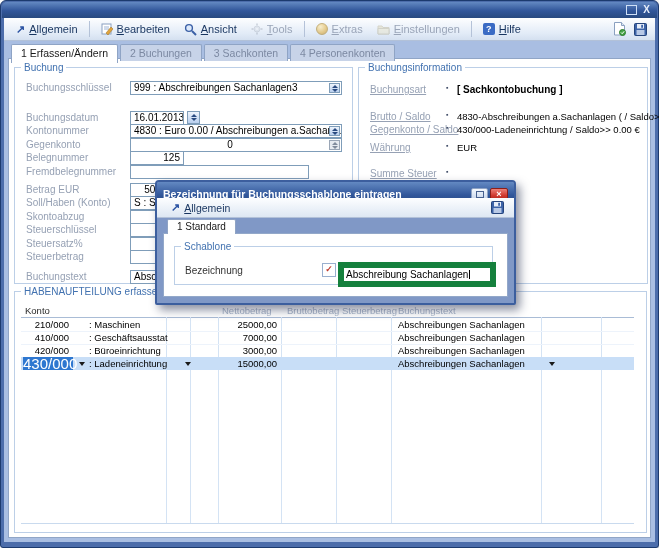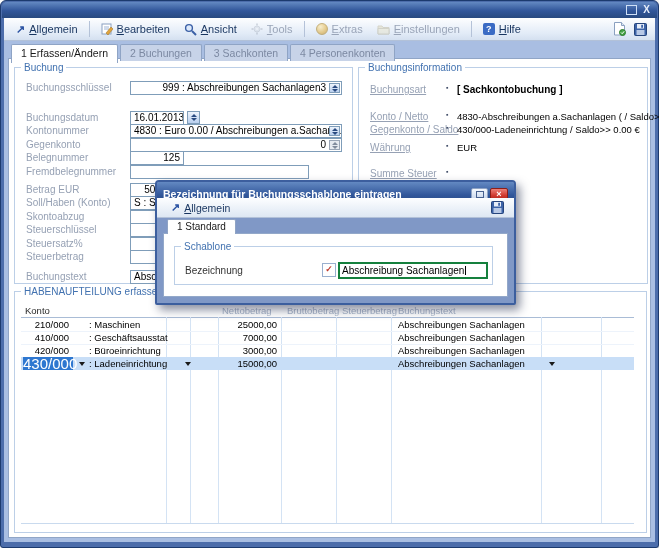--- a/index.html
+++ b/index.html
@@ -30,21 +30,21 @@
   .content{position:absolute;left:4px;right:4px;top:17px;bottom:4px;background:#fff;border:1px solid #90a5c6;}
   fieldset{position:absolute;margin:0;padding:0;border:1px solid #bccfe7;}
   legend{font-size:10px;color:#4272b0;padding:0 3px;margin-left:6px;}
   
   .frow{position:absolute;left:11px;right:6px;height:14px;}
   .flabel{position:absolute;left:0;top:1px;font-size:10px;color:#96a1b4;white-space:nowrap;}
   .box{position:absolute;top:0;height:12px;border:1px solid #7f9db9;background:#fff;}
   .val{display:block;font-size:10px;line-height:12px;padding:0 3px;white-space:nowrap;overflow:hidden;color:#000;}
   .ta-r{text-align:right;}
   .ta-c{text-align:center;}
-  .pad-spin{padding-right:15px;text-align:right;}
+  .pad-spin{padding-right:15px;}
   .spin{position:absolute;right:1px;top:1px;width:11px;height:10px;background:linear-gradient(#eef4fc,#b9cfee);border:1px solid #7f9db9;display:flex;flex-direction:column;align-items:center;justify-content:center;gap:1px;box-sizing:border-box;}
   .spin .up{width:0;height:0;border-left:3px solid transparent;border-right:3px solid transparent;border-bottom:3px solid #2a4a80;}
   .spin .dn{width:0;height:0;border-left:3px solid transparent;border-right:3px solid transparent;border-top:3px solid #2a4a80;}
   .spin.gray{background:#e6eaf0;border-color:#9aa6b6;}
   .spin.gray .up{border-bottom-color:#808b9c;}
   .spin.gray .dn{border-top-color:#808b9c;}
   .spin.sa{position:absolute;right:auto;width:13px;height:13px;top:0;}
   
   .irow{position:absolute;left:11px;right:4px;height:13px;}
   .ilabel{position:absolute;left:0;top:1px;font-size:10px;color:#96a1b4;white-space:nowrap;text-decoration:underline;}
@@ -73,21 +73,21 @@
   .m-min{width:15px;height:11px;background:linear-gradient(#f4f8fd,#c4d3ea);border:1px solid #8fa3c4;border-radius:2px;display:inline-flex;align-items:center;justify-content:center;}
   .m-min i{display:block;width:6px;height:5px;border:1px solid #46608f;}
   .m-close{width:16px;height:11px;background:linear-gradient(#ec8078,#d0392f 60%,#b02a21);border:1px solid #8c1f18;border-radius:2px;color:#fff;font-weight:bold;font-size:9px;line-height:10px;text-align:center;}
   .m-menu{position:absolute;left:0;right:0;top:16px;height:19px;background:linear-gradient(#fdfeff,#dde7f3);border-bottom:1px solid #b2c1d8;display:flex;align-items:center;font-size:10.5px;color:#17345f;padding:0 8px;}
   .m-body{position:absolute;left:0;right:0;top:35px;bottom:0;}
   .m-tab{position:absolute;left:10px;top:2px;padding:1px 9px 2px;background:#fff;border:1px solid #8fa3c4;border-bottom:none;border-radius:2px 2px 0 0;font-size:10px;color:#1a1a1a;z-index:2;}
   .m-panel{position:absolute;left:6px;right:6px;top:16px;bottom:6px;background:#fff;border:1px solid #93a8c9;}
   .m-fs{left:10px;right:14px;top:7px;height:42px;}
   .m-flabel{position:absolute;left:10px;top:13px;font-size:10px;color:#333;}
   .m-edit{position:absolute;left:147px;top:11px;width:12px;height:12px;background:#fff;border:1px solid #9ab0cf;color:#c0392b;font-weight:bold;font-size:9px;line-height:11px;text-align:center;}
-  .m-input{position:absolute;left:163px;top:10px;width:142px;height:13px;border:2px solid #15803d;background:#fff;font-size:10px;line-height:13px;padding:0 2px;white-space:nowrap;overflow:hidden;}
+  .m-input{position:absolute;left:163px;top:10px;width:142px;height:13px;border:6px solid #15803d;background:#fff;font-size:10px;line-height:13px;padding:0 2px;white-space:nowrap;overflow:hidden;}
   .caret{display:inline-block;width:1px;height:9px;background:#000;vertical-align:-1px;margin-left:1px;}
   svg{display:block;}
 </style>
 </head>
 <body>
 
 <div class="stage">
   <div class="frame">
 
     <div class="titlebar">
@@ -295,21 +295,21 @@
 
         <fieldset style="left:349px;top:3px;width:288px;height:220px;">
           <legend>Buchungsinformation</legend>
 
           <div class="irow" style="top:10px">
             <span class="ilabel">Buchungsart</span>
             <span class="ibullet">▪</span>
             <span class="ival b">[ Sachkontobuchung ]</span>
           </div>
           <div class="irow" style="top:37px">
-            <span class="ilabel">Konto / Netto</span>
+            <span class="ilabel">Brutto / Saldo</span>
             <span class="ibullet">▪</span>
             <span class="ival">4830-Abschreibungen a.Sachanlagen ( / Saldo&gt;&gt; 0.00 €</span>
           </div>
           <div class="irow" style="top:50px">
             <span class="ilabel">Gegenkonto / Saldo</span>
             <span class="ibullet">▪</span>
             <span class="ival">430/000-Ladeneinrichtung / Saldo&gt;&gt; 0.00 €</span>
           </div>
           <div class="irow" style="top:68px">
             <span class="ilabel">Währung</span>

